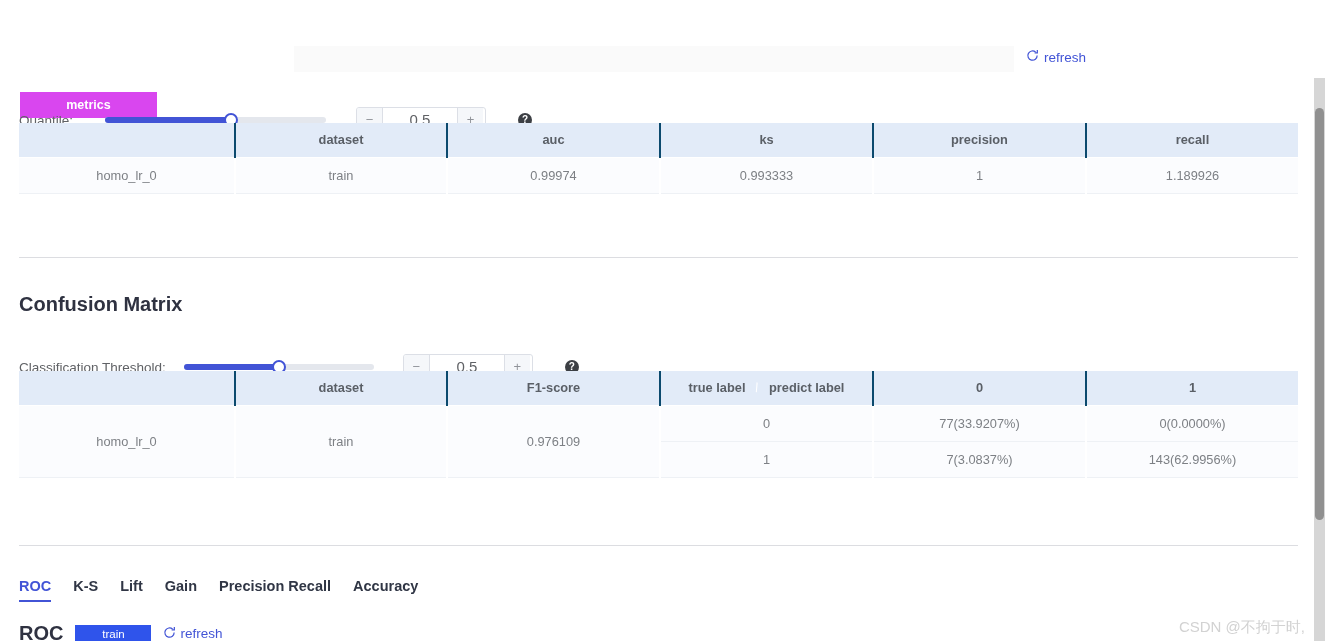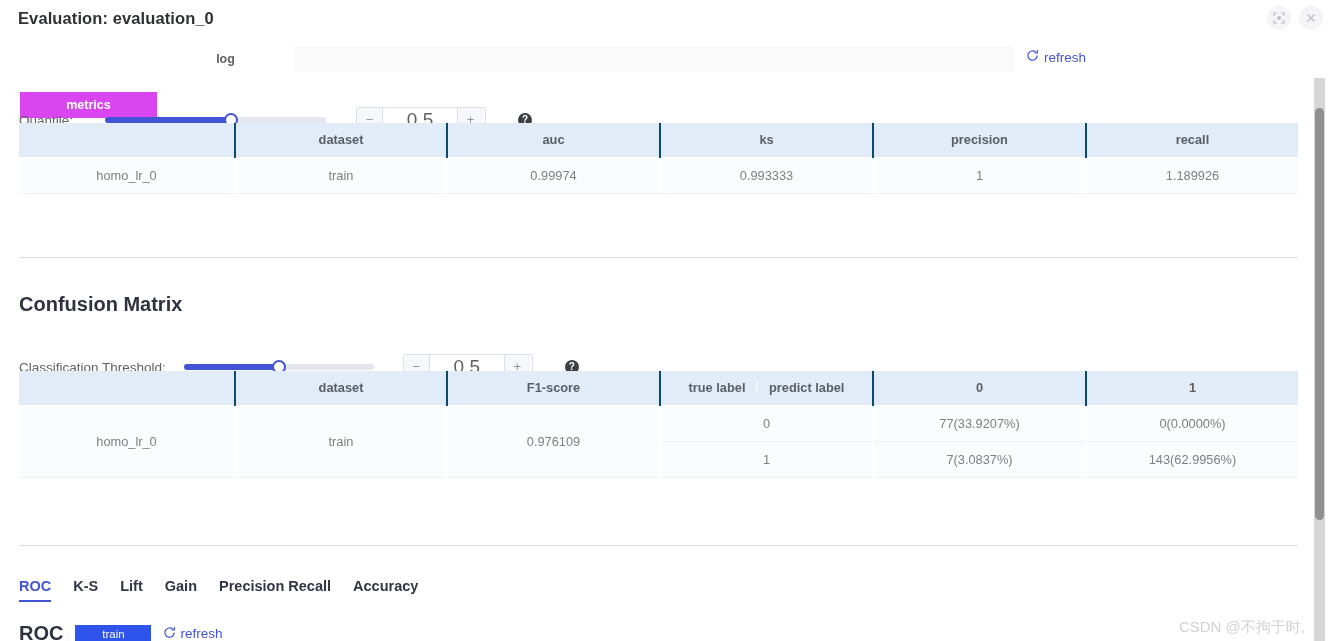--- a/index.html
+++ b/index.html
@@ -170,21 +170,21 @@
     color: #909399;
     font-size: 13px;
     cursor: pointer;
   }
   .step-btn.minus { border-right: 1px solid #dcdfe6; }
   .step-btn.plus { border-left: 1px solid #dcdfe6; }
   .step-val {
     height: 24px;
     line-height: 24px;
     text-align: center;
-    font-size: 19px;
+    font-size: 15px;
     color: #606266;
     background: #ffffff;
   }
   .help {
     width: 14px; height: 14px;
     border-radius: 50%;
     background: #3c3f44;
     color: #ffffff;
     font-size: 10px;
     line-height: 14px;
@@ -329,45 +329,24 @@
     font-size: 15px;
     color: #d2d2d2;
     white-space: nowrap;
   }
 </style>
 </head>
 <body>
 
 <div class="app">
 
-  <div class="header">
-    <div class="dialog-title">Evaluation: evaluation_0</div>
-    <div class="hdr-btns">
-      <div class="circ-btn">
-        <span>
-          <svg width="12" height="12" viewBox="0 0 12 12">
-            <path d="M1 4V1h3M8 1h3v3M11 8v3H8M4 11H1V8" fill="none" stroke="#b9bcc6" stroke-width="1.2"></path>
-            <rect x="4.3" y="4.3" width="3.4" height="3.4" fill="#b9bcc6"></rect>
-          </svg>
-        </span>
-      </div>
-      <div class="circ-btn">
-        <span>
-          <svg width="12" height="12" viewBox="0 0 12 12">
-            <path d="M2.5 2.5L9.5 9.5M9.5 2.5L2.5 9.5" fill="none" stroke="#b9bcc6" stroke-width="1.2"></path>
-          </svg>
-        </span>
-      </div>
-    </div>
-  </div>
 
   <div class="tabstrip">
     <div class="segbar">
       <div class="seg w1 active">metrics</div>
-      <div class="seg w2">log</div>
     </div>
     <div class="seg-fill"></div>
 
     <div class="refresh-top">
       <span>
         <svg width="13" height="13" viewBox="0 0 14 14">
           <path d="M12 7a5 5 0 1 1-1.6-3.6" fill="none" stroke="#4254d6" stroke-width="1.3"></path>
           <path d="M12.2 1.2v2.9H9.3" fill="none" stroke="#4254d6" stroke-width="1.3"></path>
         </svg>
       </span>

